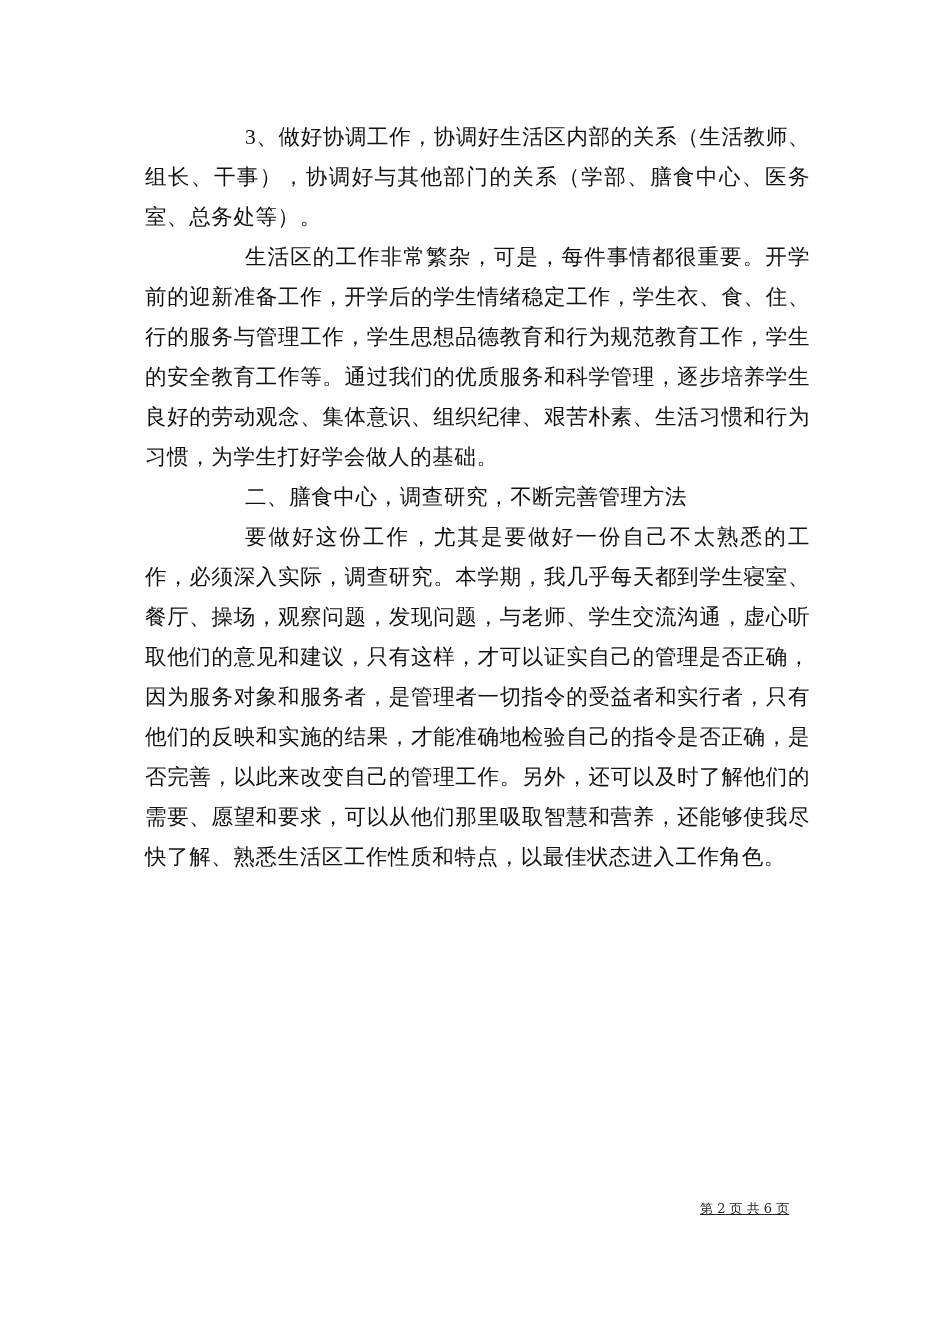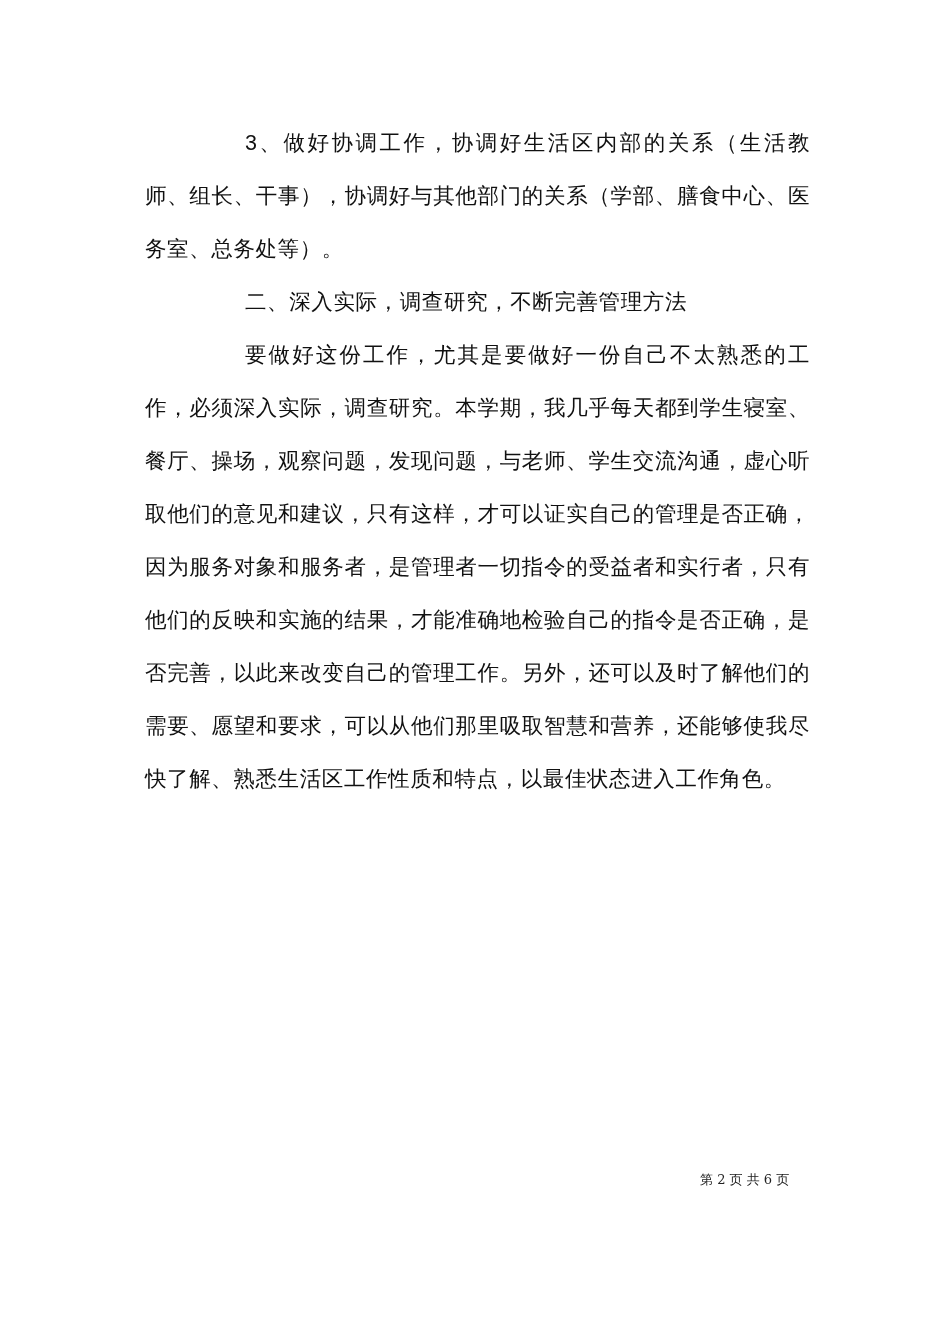--- a/index.html
+++ b/index.html
@@ -1,31 +1,32 @@
 <!DOCTYPE html>
 <html><head>
 <meta charset="utf-8">
 <style>
   html, body { margin: 0; padding: 0; background: #ffffff; }
   body { width: 950px; height: 1344px; position: relative; overflow: hidden; }
   .page {
     position: absolute; left: 145px; top: 117px; width: 665px;
-    font-family: Liberation Sans, sans-serif;
-    font-size: 21.5px; line-height: 53px; color: #111;
+    font-family: Liberation Serif, serif;
+    font-size: 21.5px; line-height: 40px; color: #111;
     letter-spacing: 0.6px;
   }
   .para { margin: 0; text-align: justify; text-indent: 100px; }
   .footer {
-    position: absolute; left: 700px; top: 1171px;
+    position: absolute; left: 700px; top: 1200px;
     font-family: "DejaVu Serif", "Liberation Serif", serif;
-    font-size: 13px; color: #222;
+    font-size: 13px; color: #222; text-decoration: underline;
   }
 </style>
 </head>
 <body>
 
 <div class="page">
   <p class="para">3、做好协调工作，协调好生活区内部的关系（生活教师、组长、干事），协调好与其他部门的关系（学部、膳食中心、医务室、总务处等）。</p>
-  <p class="para">二、深入实际，调查研究，不断完善管理方法</p>
+  <p class="para">生活区的工作非常繁杂，可是，每件事情都很重要。开学前的迎新准备工作，开学后的学生情绪稳定工作，学生衣、食、住、行的服务与管理工作，学生思想品德教育和行为规范教育工作，学生的安全教育工作等。通过我们的优质服务和科学管理，逐步培养学生良好的劳动观念、集体意识、组织纪律、艰苦朴素、生活习惯和行为习惯，为学生打好学会做人的基础。</p>
+  <p class="para">二、膳食中心，调查研究，不断完善管理方法</p>
   <p class="para">要做好这份工作，尤其是要做好一份自己不太熟悉的工作，必须深入实际，调查研究。本学期，我几乎每天都到学生寝室、餐厅、操场，观察问题，发现问题，与老师、学生交流沟通，虚心听取他们的意见和建议，只有这样，才可以证实自己的管理是否正确，因为服务对象和服务者，是管理者一切指令的受益者和实行者，只有他们的反映和实施的结果，才能准确地检验自己的指令是否正确，是否完善，以此来改变自己的管理工作。另外，还可以及时了解他们的需要、愿望和要求，可以从他们那里吸取智慧和营养，还能够使我尽快了解、熟悉生活区工作性质和特点，以最佳状态进入工作角色。</p>
 </div>
 
 <div class="footer">第 2 页 共 6 页</div>
 
 </body></html>

